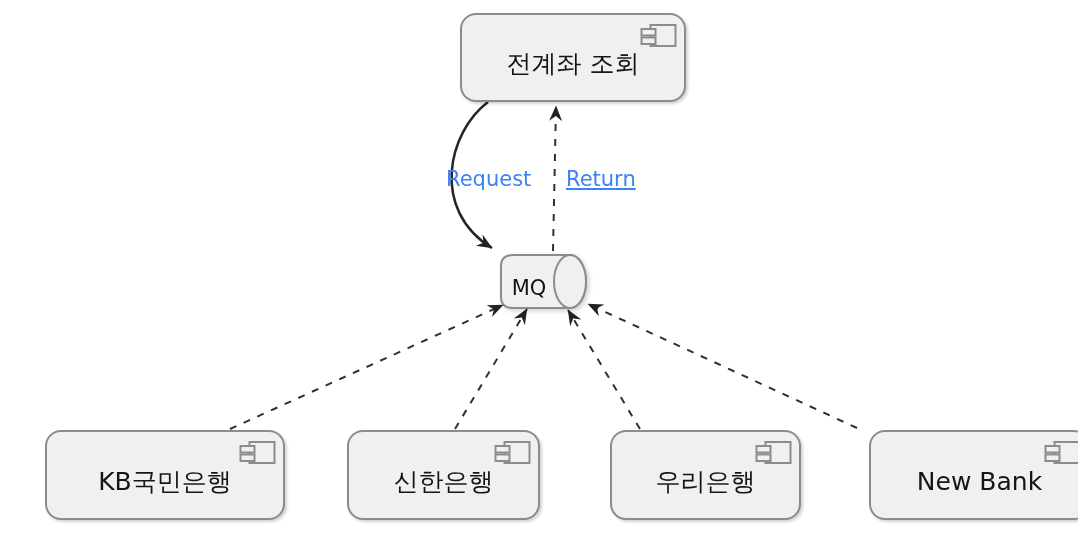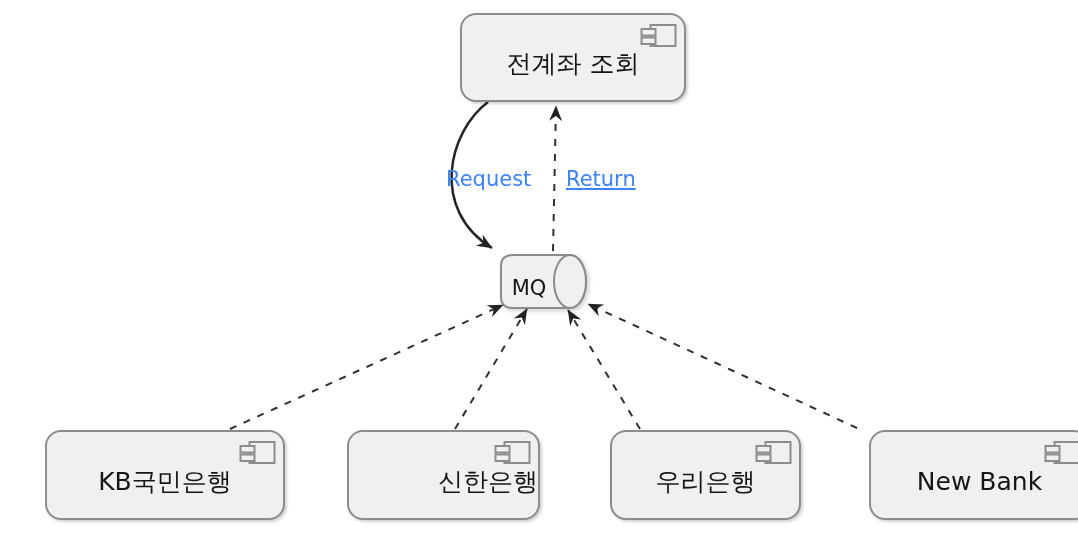--- a/index.html
+++ b/index.html
@@ -56,21 +56,21 @@
   }
   .comp-icon {
     position: absolute;
     top: 8px;
     right: 7px;
     width: 37px;
     height: 27px;
   }
   .node-inquiry { left: 432px; top: 13px;  width: 226px; height: 89px; }
   .node-kb      { left: 17px;  top: 430px; width: 240px; height: 90px; }
-  .node-shinhan { left: 319px; top: 430px; width: 193px; height: 90px; justify-content: flex-end; }
+  .node-shinhan { left: 319px; top: 430px; width: 193px; height: 90px; }
   .node-woori   { left: 582px; top: 430px; width: 191px; height: 90px; }
   .node-newbank { left: 841px; top: 430px; width: 221px; height: 90px; }
   .mq-label {
     position: absolute;
     left: 499px;
     top: 268px;
     width: 60px;
     text-align: center;
     font-size: 21px;
     color: #151515;

